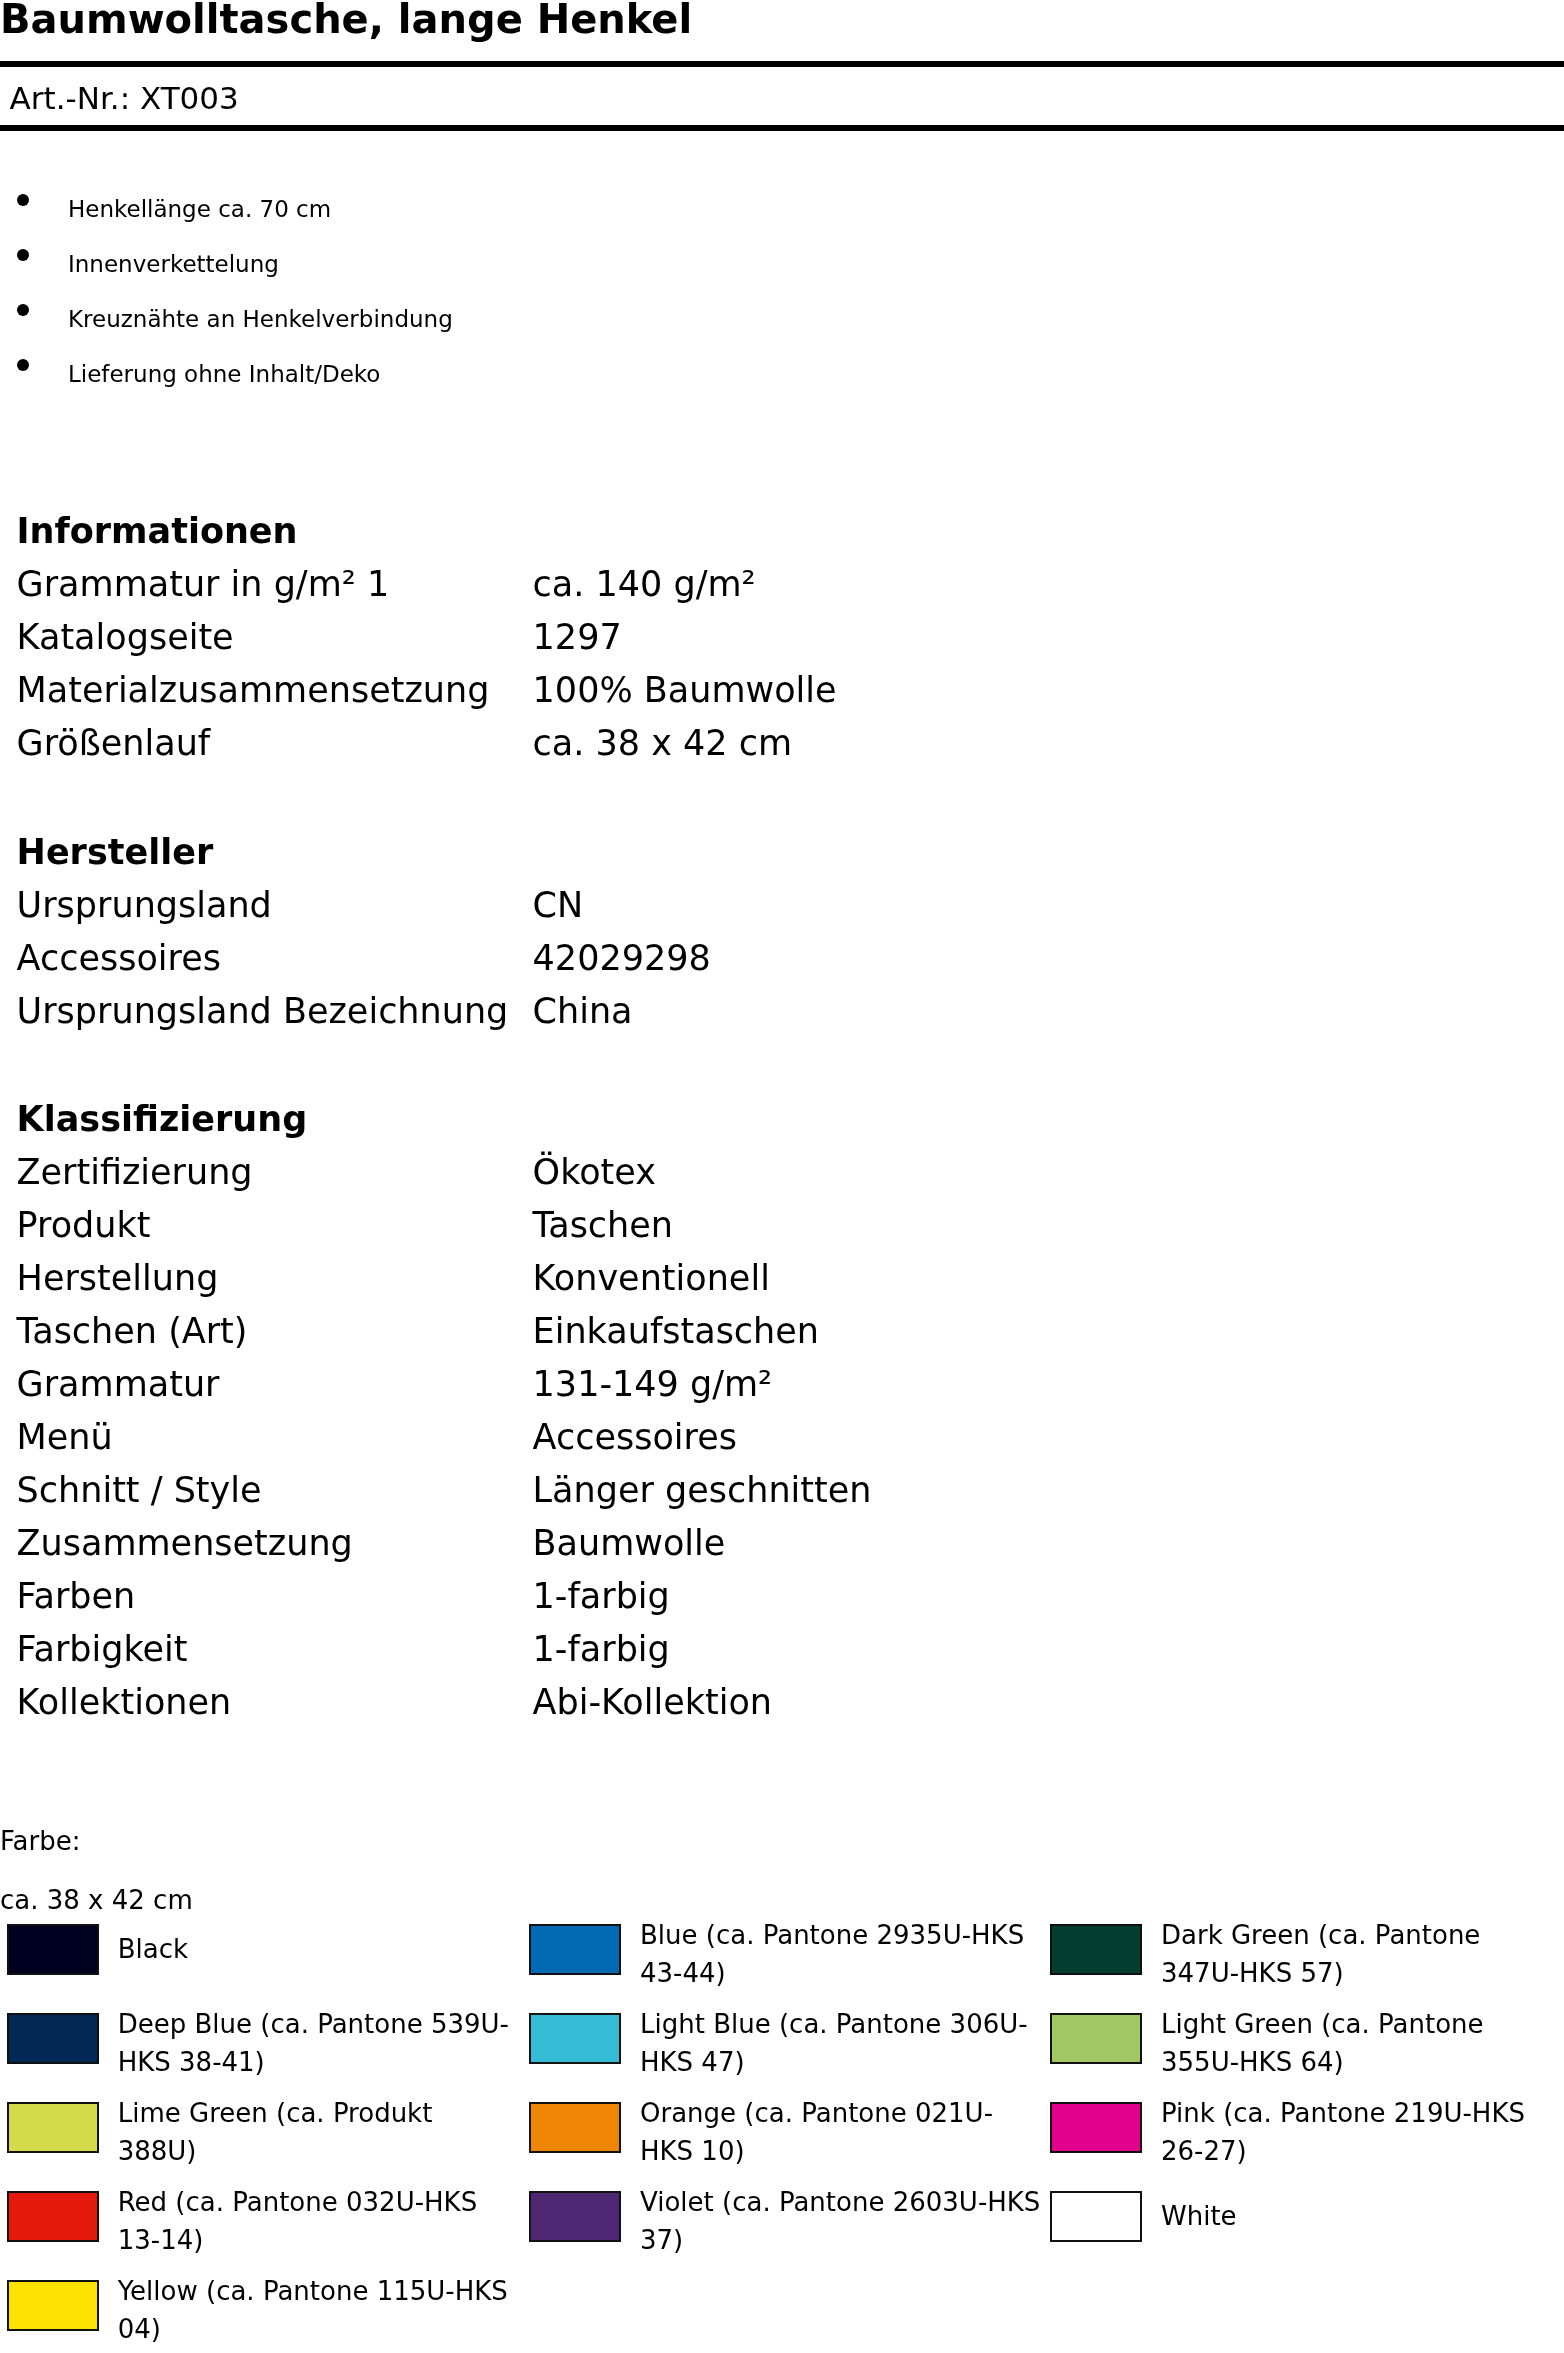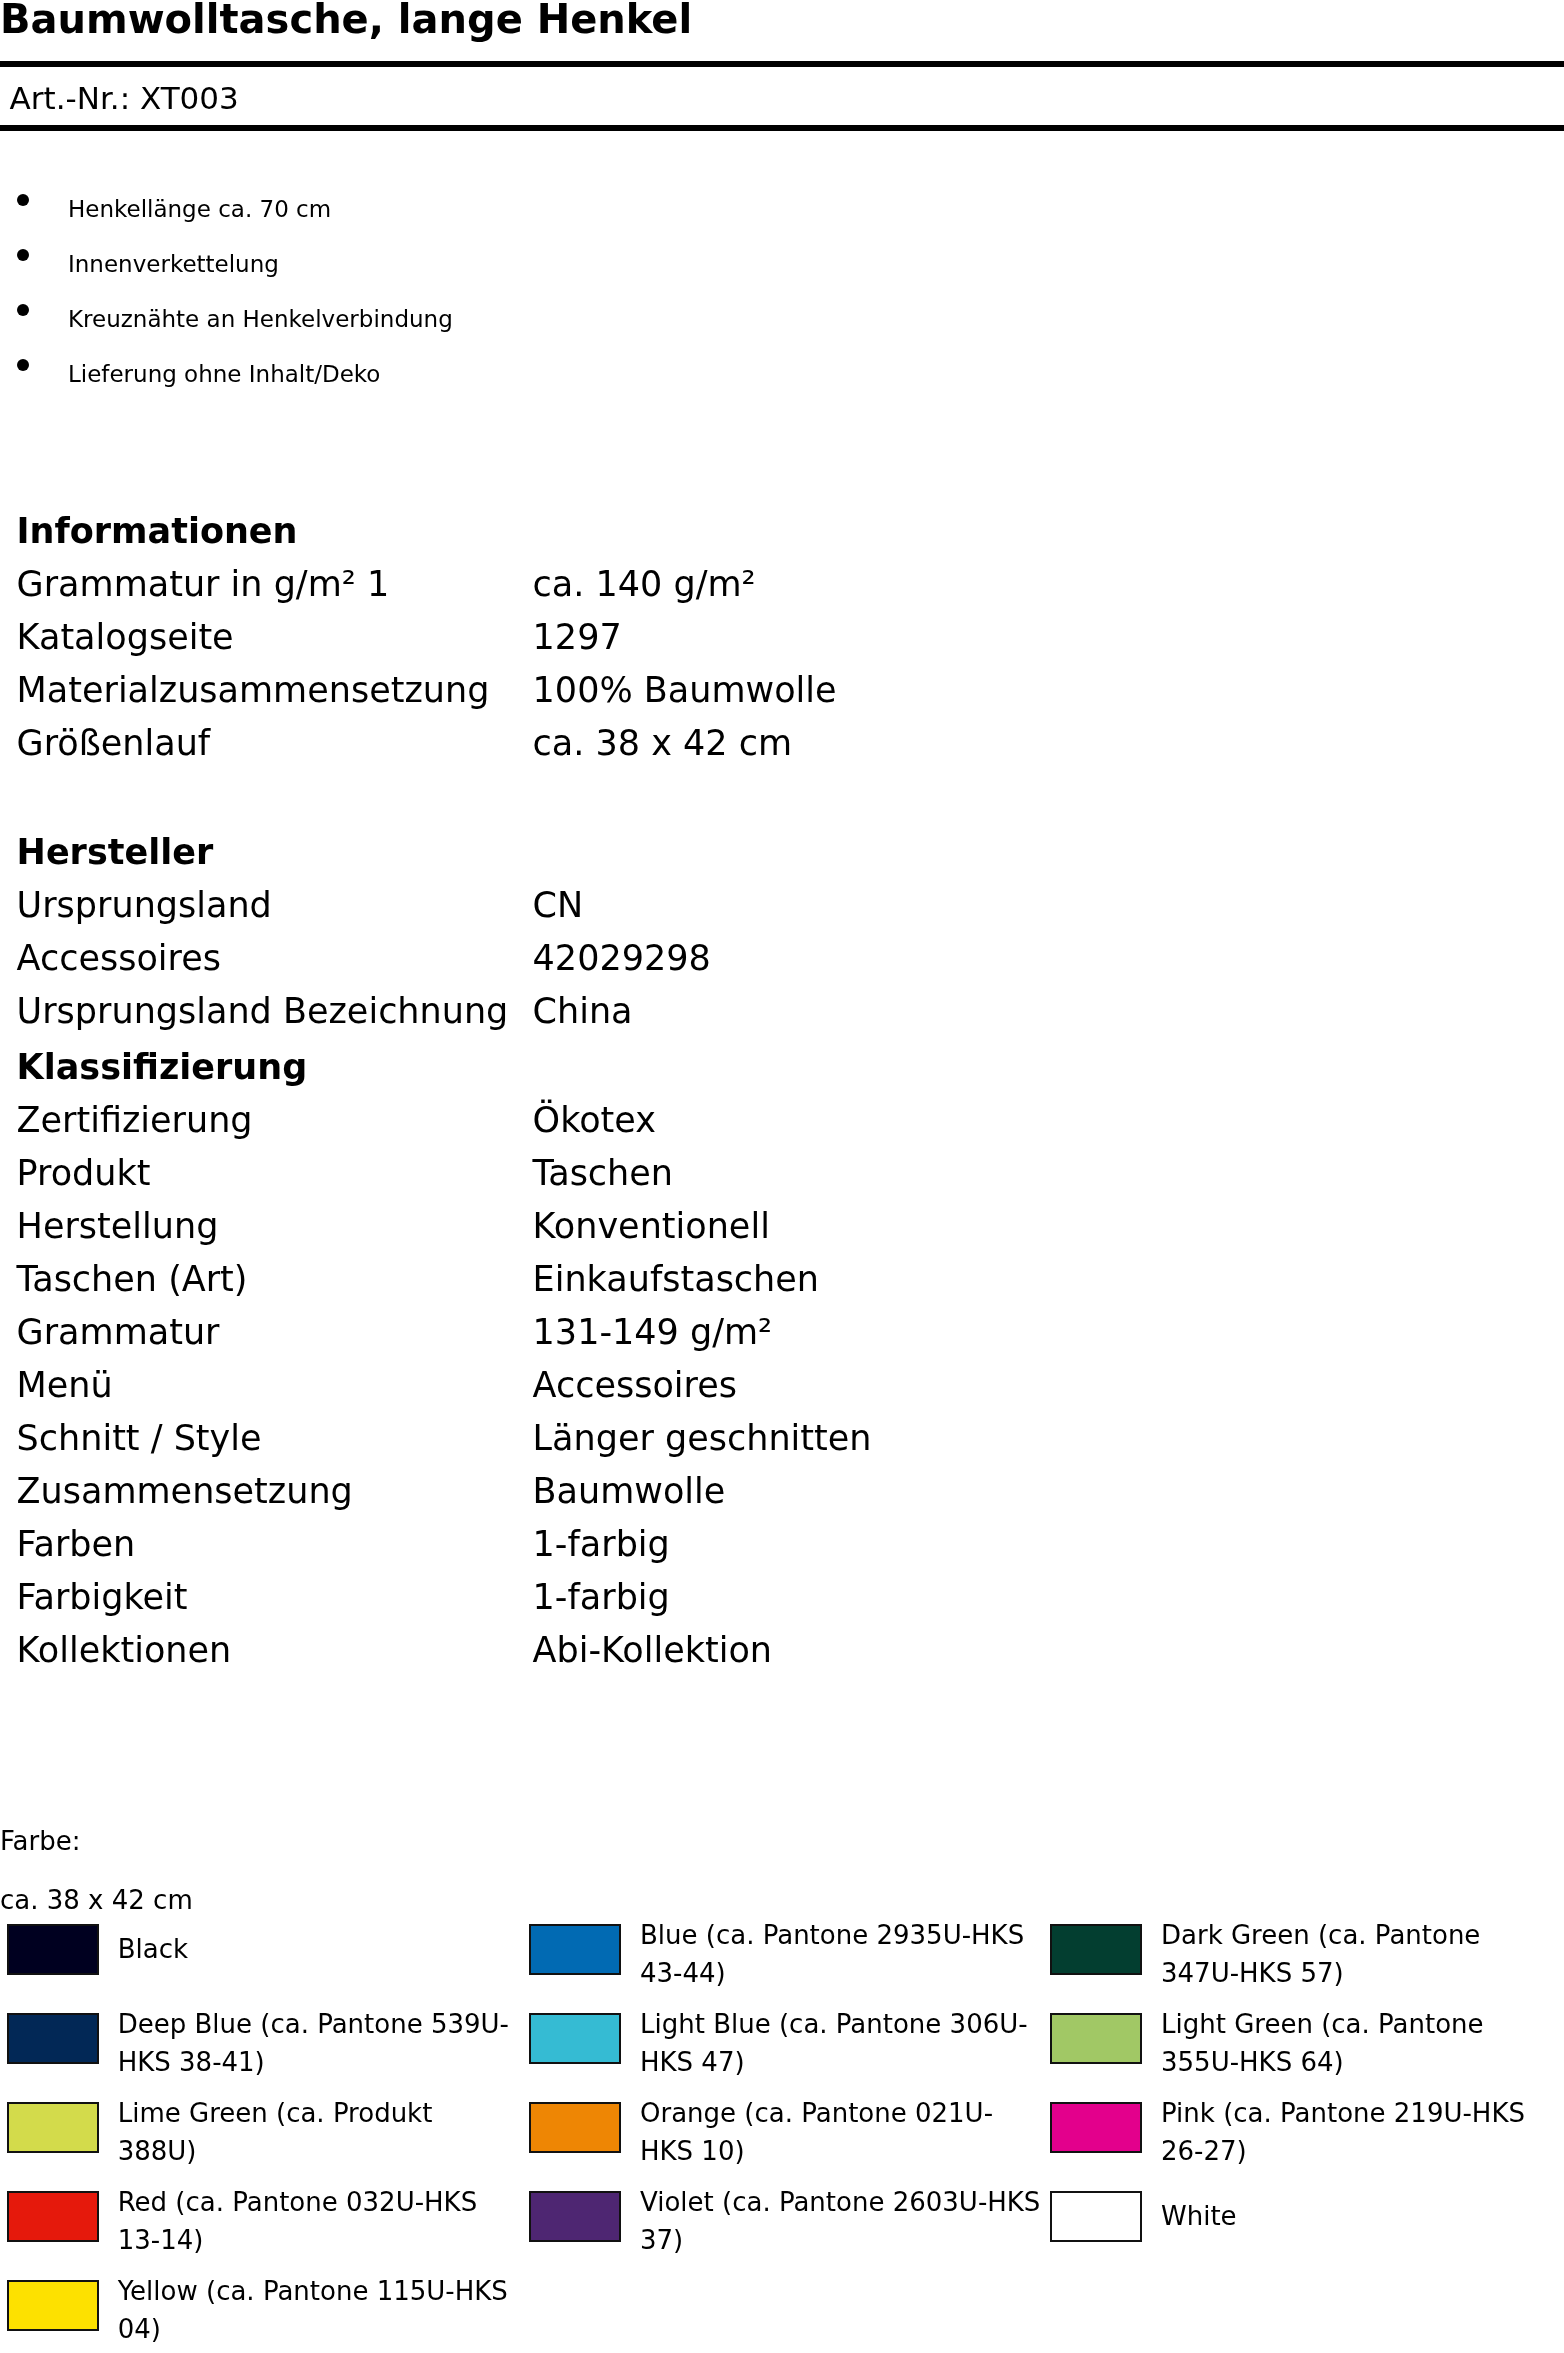--- a/index.html
+++ b/index.html
@@ -111,21 +111,21 @@
   <div class="kv">
       <span class="k">Accessoires</span>
       <span class="v">42029298</span>
     </div>
   <div class="kv">
       <span class="k">Ursprungsland Bezeichnung</span>
       <span class="v">China</span>
     </div>
 </section>
 
-<section class="section" style="top:1040px">
+<section class="section" style="top:1092px">
   <h2>Klassifizierung</h2>
   <div class="kv">
       <span class="k">Zertifizierung</span>
       <span class="v">Ökotex</span>
     </div>
   <div class="kv">
       <span class="k">Produkt</span>
       <span class="v">Taschen</span>
     </div>
   <div class="kv">

